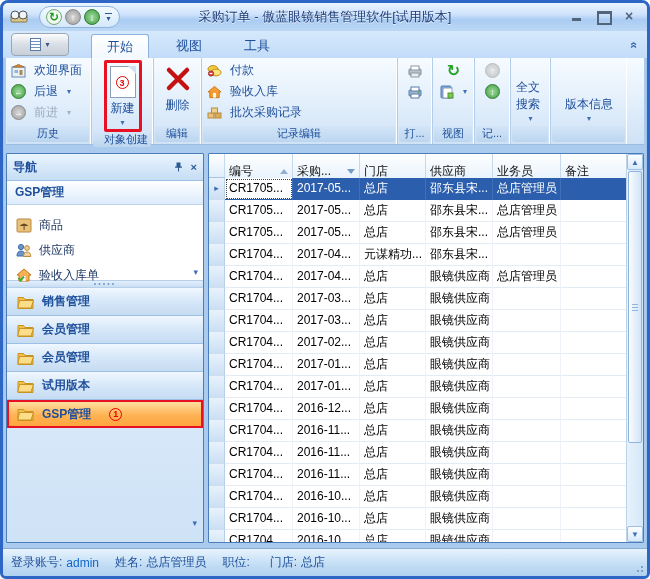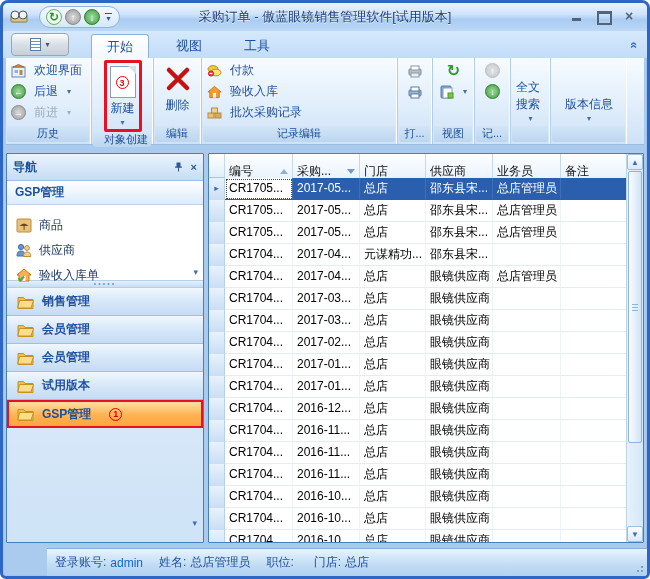--- a/index.html
+++ b/index.html
@@ -120,21 +120,21 @@
     color:#3d6fb5; font-size:8px; text-align:center; line-height:15px; }
   .sbthumb { margin:1px 1px; height:272px; background:linear-gradient(90deg,#fafcff,#cfe4f7); border:1px solid #8fb4dd; border-radius:2px;
     position:relative; }
   .sbthumb::after { content:""; position:absolute; left:3px; right:3px; top:50%; height:1px;
     box-shadow:0 -3px 0 #8fb4dd, 0 0 0 #8fb4dd, 0 3px 0 #8fb4dd; background:#8fb4dd; }
   .sbspace { flex:1; }
 
   
   .statusbar { position:absolute; left:0; right:0; bottom:0; height:28px;
     background:linear-gradient(#e8f4fe,#c1dcf4 60%,#b1d2f0); border-top:1px solid #86add6;
-    display:flex; align-items:center; padding:0 8px; font-size:12px; color:#1e4f9b; gap:4px;margin-left:44px; }
+    display:flex; align-items:center; padding:0 8px; font-size:12px; color:#1e4f9b; gap:4px; }
   .statusbar .v-admin { color:#1166cc; }
   .statusbar .gap { width:8px; }
   .resizegrip { position:absolute; right:3px; bottom:3px; width:10px; height:10px;
     background:radial-gradient(circle at 8px 8px,#7aa0c8 1.2px,transparent 1.5px),
                radial-gradient(circle at 8px 4px,#7aa0c8 1.2px,transparent 1.5px),
                radial-gradient(circle at 4px 8px,#7aa0c8 1.2px,transparent 1.5px); }
   svg { display:block; }
 </style>
 </head>
 <body>

